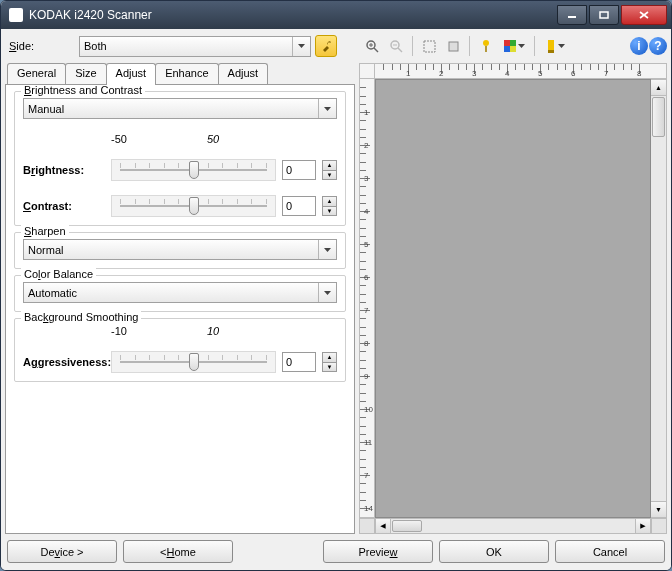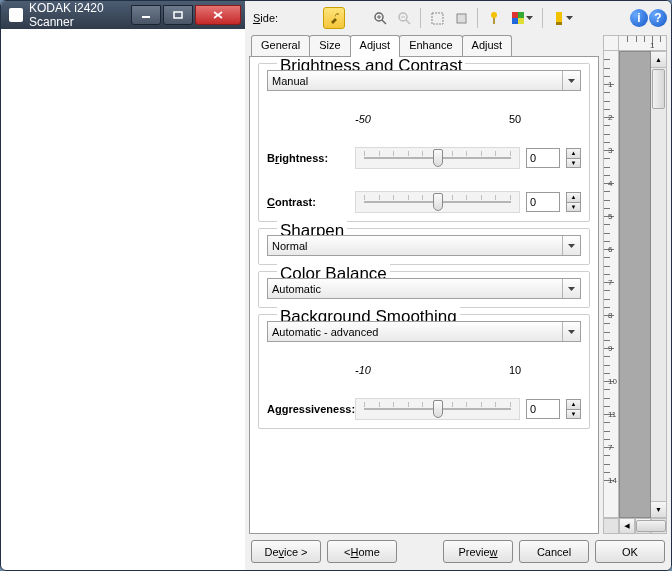--- a/index.html
+++ b/index.html
@@ -1,20 +1,20 @@
 <!DOCTYPE html>
 <html><head>
 <meta charset="utf-8">
 <style>
 * { box-sizing: border-box; }
 html, body { margin: 0; padding: 0; }
 body { font-family: "Segoe UI", Tahoma, sans-serif; font-size: 11px; background: #6b8aa8; width: 672px; height: 571px; overflow: hidden; }
 
 
-.window { width: 672px; height: 571px; border: 1px solid #233044; border-radius: 6px; overflow: hidden; display: flex; flex-direction: row; background: #fff; }
+.window { width: 672px; height: 571px; border: 1px solid #233044; border-radius: 6px; overflow: hidden; display: flex; flex-direction: column; background: #fff; }
 .titlebar { height: 28px; background: linear-gradient(#4c5c72,#2f3b4a); display: flex; align-items: center; padding-left: 8px; color: #fff; gap: 6px; }
 .titlebar-icon { width: 14px; height: 14px; background: #fff; border-radius: 2px; }
 .titlebar-text { flex: 1; font-size: 12px; }
 .titlebtns { display: flex; height: 20px; margin-right: 4px; }
 .titlebtn { width: 30px; height: 20px; border: 1px solid #1b2430; border-radius: 0 0 3px 3px; background: linear-gradient(#6d7a8c,#4a5666); margin-left: 2px; display:flex; align-items:center; justify-content:center; }
 .titlebtn.close { width: 46px; background: linear-gradient(#e57373,#c62828); border-color:#8b1a1a; }
 .titlebtn svg { display:block }
 
 
 .client { flex:1; background:#f0f0f0; display:flex; flex-direction:column; padding:4px; gap:4px; }
@@ -32,26 +32,26 @@
 .midrow { flex:1; display:flex; gap:4px; min-height:0; }
 
 
 .tabpanel { width:350px; display:flex; flex-direction:column; }
 .tabs { display:flex; height:22px; padding-left:2px; }
 .tab { padding:3px 9px 0 9px; border:1px solid #9a9a9a; border-bottom:none; background:#f6f6f6; border-radius:3px 3px 0 0; margin-right:-1px; font-size:11px; }
 .tab.active { background:#fff; position:relative; z-index:2; padding-bottom:1px; }
 .tabbody { flex:1; border:1px solid #9a9a9a; background:#fff; margin-top:-1px; padding:6px 8px 4px 8px; overflow:hidden; }
 
 .group { border:1px solid #cfcfcf; border-radius:2px; padding:6px 8px 8px 8px; margin-bottom:6px; position:relative; }
-.group > legend, .grouptitle { position:absolute; top:-8px; left:6px; background:#fff; padding:0 3px; font-size:17px;margin-left:12px; }
-.group-inner { display:flex; flex-direction:column; gap:22px; }
+.group > legend, .grouptitle { position:absolute; top:-8px; left:6px; background:#fff; padding:0 3px; font-size:11px; }
+.group-inner { display:flex; flex-direction:column; gap:14px; }
 .full-combo { width:100%; }
 .slider-headings { display:flex; font-size:11px; padding-left:88px; }
-.slider-headings span:first-child { width:70px;font-style:italic; }
-.slider-headings span:last-child { margin-left:84px; }
+.slider-headings span:first-child { width:70px; }
+.slider-headings span:last-child { margin-left:26px;font-style:italic; }
 .slider-row { display:flex; align-items:center; gap:6px; }
 .slider-row .lbl { width:82px;font-weight:bold; }
 .slider { flex:1; height:22px; background:#f3f3f3; border:1px solid #dadada; position:relative; }
 .slider .track { position:absolute; left:8px; right:8px; top:50%; height:2px; background:#b5b5b5; transform:translateY(-50%); }
 .slider .ticks { position:absolute; left:8px; right:8px; top:3px; height:5px; display:flex; justify-content:space-between; }
 .slider .ticks i { width:1px; height:5px; background:#bfbfbf; }
 .slider .thumb { position:absolute; top:50%; left:50%; width:10px; height:18px; background:linear-gradient(#fbfbfb,#dcdcdc); border:1px solid #8a8a8a; border-radius:2px 2px 5px 5px; transform:translate(-50%,-50%); }
 .numbox { width:34px; height:20px; border:1px solid #9a9a9a; background:#fff; text-align:left; padding-left:3px; line-height:18px; }
 .spinner { width:15px; height:20px; display:flex; flex-direction:column; }
 .spinner div { flex:1; border:1px solid #9a9a9a; background:linear-gradient(#f5f5f5,#dedede); display:flex; align-items:center; justify-content:center; font-size:6px; }
@@ -115,20 +115,28 @@
             <line x1="9" y1="1" x2="1" y2="7" stroke="#fff" stroke-width="1.6"></line>
           </svg>
       </div>
     </div>
   </div>
 
   <div class="client">
 
     <div class="toprow">
       <div class="side-label"><span class="u">S</span><span>ide:</span></div>
+      <div class="combo" style="width:232px">
+        <span>Both</span>
+        <div class="combo-arrow">
+            <svg class="tri" viewBox="0 0 7 4">
+              <polygon points="0,0 7,0 3.5,4" fill="#444"></polygon>
+            </svg>
+          </div>
+      </div>
       <div class="tbtn" style="border:1px solid #c9a000;background:linear-gradient(#ffe37a,#f5c63b)">
         <svg width="13" height="13">
             <path d="M3 10l4-4 2 2-4 4z M8 5a2 2 0 113-3l-1 1-1-1-1 1z" fill="#7a5c00"></path>
           </svg>
       </div>
       <div style="width:16px"></div>
       <div class="toolbar">
         <div class="tbtn">
             <svg width="14" height="14">
               <circle cx="6" cy="6" r="4" fill="none" stroke="#666" stroke-width="1.5"></circle>
@@ -294,28 +302,20 @@
                       <polygon points="0,0 7,0 3.5,4" fill="#444"></polygon>
                     </svg>
                   </div>
               </div>
             </div>
           </div>
 
           <div class="group">
             <div class="grouptitle">Bac<span class="u">k</span>ground Smoothing</div>
             <div class="group-inner">
-              <div class="combo full-combo">
-                <span>Automatic - advanced</span>
-                <div class="combo-arrow">
-                    <svg class="tri" viewBox="0 0 7 4">
-                      <polygon points="0,0 7,0 3.5,4" fill="#444"></polygon>
-                    </svg>
-                  </div>
-              </div>
               <div class="slider-headings">
                 <span>-10</span>
                   <span>10</span>
               </div>
               <div class="slider-row">
                 <div class="lbl">A<span class="u">g</span>gressiveness:</div>
                 <div class="slider">
                   <div class="ticks">
                       <i></i>
                       <i></i>
@@ -479,18 +479,18 @@
           <div class="grip"></div>
         </div>
       </div>
     </div>
 
     <div class="btnrow">
       <div class="btn">De<span class="u">v</span>ice &gt;</div>
       <div class="btn">&lt; <span class="u">H</span>ome</div>
       <div class="spacer"></div>
       <div class="btn">Previe<span class="u">w</span></div>
+      <div class="btn">OK</div>
       <div class="btn">Cancel</div>
-      <div class="btn">OK</div>
     </div>
 
   </div>
 </div>
 
 </body></html>

